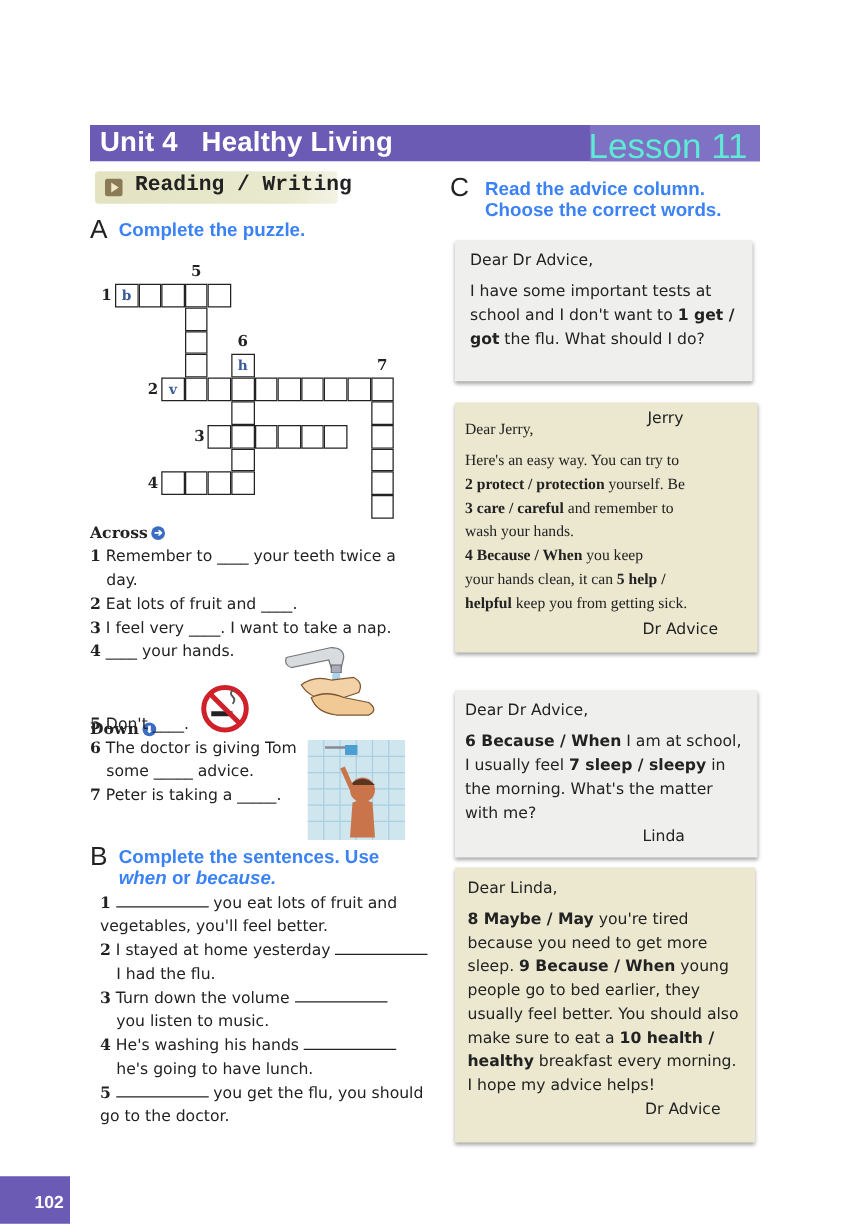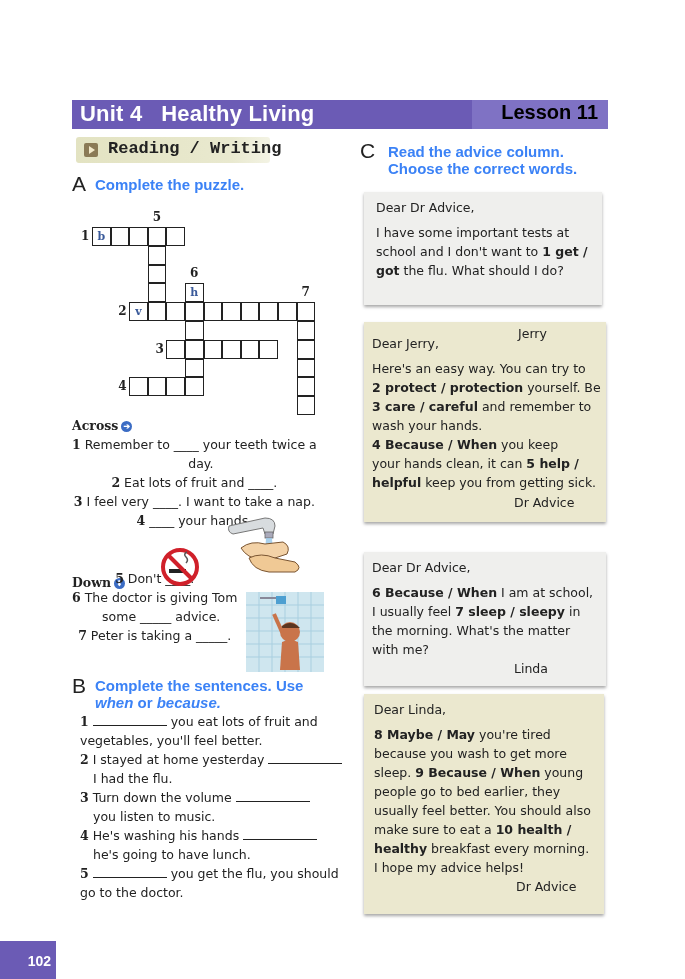--- a/index.html
+++ b/index.html
@@ -2,36 +2,36 @@
 <html><head>
 <meta charset="utf-8">
 <style>
   html,body{margin:0;padding:0;}
   body{width:685px;height:979px;background:#ffffff;position:relative;overflow:hidden;font-family:"DejaVu Sans",sans-serif;color:#222;}
   .abs{position:absolute;}
   
   .header{left:72px;top:100px;width:536px;height:29px;background:#6b5bb5;}
   .header .unit{left:8px;top:1px;font-family:"Liberation Sans",sans-serif;font-weight:bold;font-size:22px;color:#fff;letter-spacing:0.2px;white-space:nowrap;}
   .header .lesson-box{right:0;top:0;width:136px;height:29px;background:#7f72c4;}
-  .header .lesson{right:10px;top:1px;font-family:"Liberation Sans",sans-serif;font-weight:bold;font-size:20px;color:#000000;white-space:nowrap;}
+  .header .lesson{right:10px;top:1px;font-family:"Liberation Sans",sans-serif;font-weight:normal;font-size:28px;color:#5eead4;white-space:nowrap;}
   
   .tag{left:76px;top:137px;width:194px;height:26px;background:linear-gradient(90deg,#e3e3c2 0%,#e9e9cf 80%,#f3f3e4 100%);border-radius:3px;}
   .tag .play{left:8px;top:6px;width:14px;height:14px;background:#8a7a55;border-radius:2px;}
   .tag .play::after{content:"";position:absolute;left:5px;top:3px;border-left:6px solid #f1e8c8;border-top:4px solid transparent;border-bottom:4px solid transparent;}
   .tag .label{left:32px;top:2px;font-family:Liberation Mono, monospace;font-weight:bold;font-size:17px;color:#222;white-space:nowrap;}
   
   .sec-letter{font-family:"Liberation Sans",sans-serif;font-size:21px;color:#222;}
   .sec-title{font-family:Liberation Sans, sans-serif;font-weight:bold;font-size:15px;color:#3b82f6;white-space:nowrap;line-height:17px;}
   .sec-title i{font-weight:bold;}
   
   .cell{position:absolute;width:18.6px;height:18.8px;border:1px solid #222;box-sizing:border-box;background:#fff;font-family:"DejaVu Serif",serif;font-weight:bold;font-size:11px;color:#3a5a9a;text-align:center;line-height:17px;}
   .cw-num{position:absolute;font-family:"DejaVu Serif",serif;font-weight:bold;font-size:12px;color:#222;}
   
   .clue-head{font-family:"DejaVu Serif",serif;font-weight:bold;font-size:12.5px;color:#222;white-space:nowrap;}
-  .clue{font-family:"DejaVu Sans",sans-serif;font-size:12.5px;color:#222;line-height:19px;white-space:nowrap;text-align:center;}
+  .clue{font-family:"DejaVu Sans",sans-serif;font-size:12.5px;color:#222;line-height:19px;white-space:nowrap;}
   .clue b{font-family:"DejaVu Serif",serif;}
   .arrow{display:inline-block;width:11px;height:11px;border-radius:50%;background:#3b6cc4;color:#fff;font-size:8px;line-height:11px;text-align:center;vertical-align:middle;margin-left:3px;}
   
   .b-line{font-family:"DejaVu Sans",sans-serif;font-size:12.5px;line-height:19px;color:#222;white-space:nowrap;margin-left:8px;}
   .b-num{font-family:"DejaVu Serif",serif;font-weight:bold;}
   .blank{display:inline-block;width:74px;border-bottom:1px solid #222;height:11px;vertical-align:baseline;}
   
   .note{position:absolute;box-shadow:0 2px 3px rgba(0,0,0,0.35);}
   .note.grey{background:#efefed;}
   .note.beige{background:#ebe8cf;}
@@ -191,21 +191,21 @@
 <div class="note beige" style="left:364px;top:694px;width:240px;height:220px;"></div>
 
 <div id="letters">
     <div class="note-text" style="left: 376px; top: 198px;">
       <div style="margin-bottom: 6px;">Dear Dr Advice,</div>
       <div>I have some important tests at</div>
       <div>school and I don't want to <b>1 get /</b></div>
       <div><b>got</b> the flu. What should I do?</div>
     </div>
     <div class="sig" style="left: 518px; top: 282px; margin-top: 44px;">Jerry</div>
-    <div class="note-text" style="left: 372px; top: 334px;">
+    <div class="note-text" style="left: 372px; top: 334px; font-family: Liberation Serif, serif;">
       <div style="margin-bottom: 6px;">Dear Jerry,</div>
       <div>Here's an easy way. You can try to</div>
       <div><b>2 protect / protection</b> yourself. Be</div>
       <div><b>3 care / careful</b> and remember to</div>
       <div>wash your hands.</div>
       <div><b>4 Because / When</b> you keep</div>
       <div>your hands clean, it can <b>5 help /</b></div>
       <div><b>helpful</b> keep you from getting sick.</div>
     </div>
     <div class="sig" style="left: 514px; top: 495px;">Dr Advice</div>
@@ -213,21 +213,21 @@
       <div style="margin-bottom: 6px;">Dear Dr Advice,</div>
       <div><b>6 Because / When</b> I am at school,</div>
       <div>I usually feel <b>7 sleep / sleepy</b> in</div>
       <div>the morning. What's the matter</div>
       <div>with me?</div>
     </div>
     <div class="sig" style="left: 514px; top: 661px;">Linda</div>
     <div class="note-text" style="left: 374px; top: 700px;">
       <div style="margin-bottom: 6px;">Dear Linda,</div>
       <div><b>8 Maybe / May</b> you're tired</div>
-      <div>because you wash to get more</div>
+      <div>because you need to get more</div>
       <div>sleep. <b>9 Because / When</b> young</div>
       <div>people go to bed earlier, they</div>
       <div>usually feel better. You should also</div>
       <div>make sure to eat a <b>10 health /</b></div>
       <div><b>healthy</b> breakfast every morning.</div>
       <div>I hope my advice helps!</div>
     </div>
     <div class="sig" style="left: 516px; top: 879px;">Dr Advice</div>
   </div>
 

